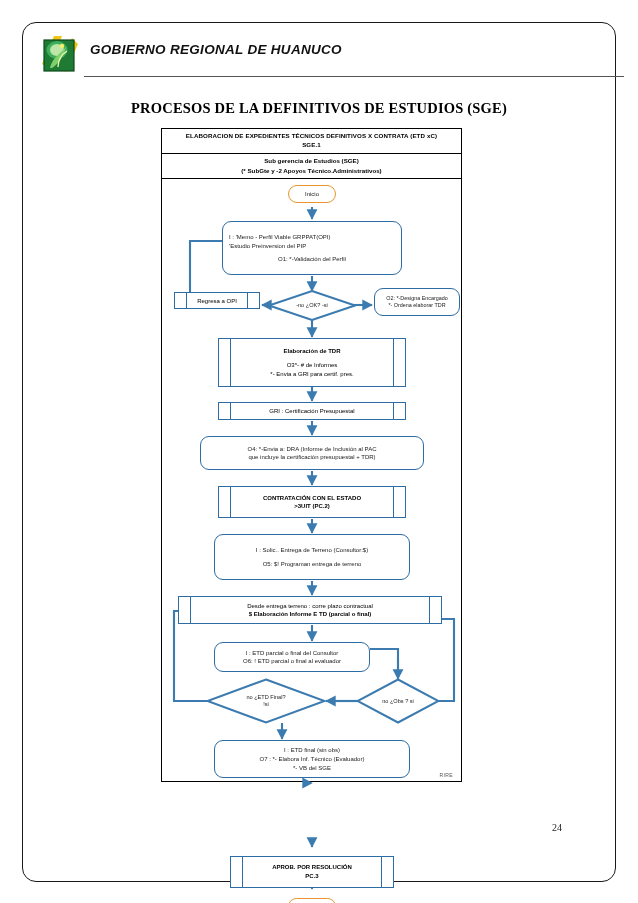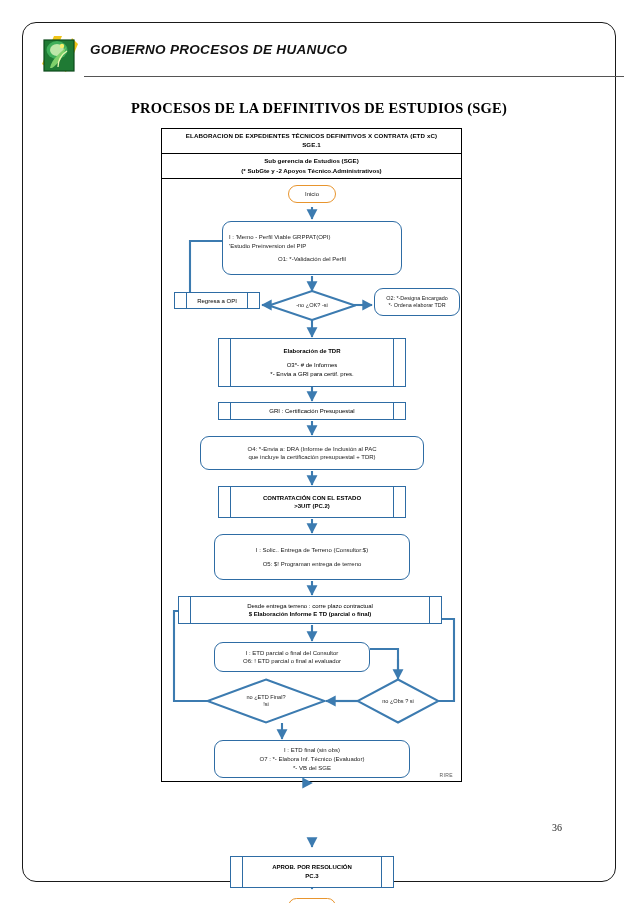--- a/index.html
+++ b/index.html
@@ -171,21 +171,21 @@
     <svg class="logo" viewBox="0 0 44 44">
       <path d="M4 30 L16 2 L24 2 L10 34 Z" fill="#f0c419"></path>
       <path d="M22 34 L34 4 L40 10 L28 38 Z" fill="#f0c419"></path>
       <rect x="6" y="6" width="30" height="31" fill="#1f7a34" stroke="#0d4a1c" stroke-width="1.2"></rect>
       <ellipse cx="19" cy="16" rx="10.5" ry="9" fill="#3fae5a"></ellipse>
       <ellipse cx="19" cy="16" rx="7" ry="6" fill="#bde6a8"></ellipse>
       <path d="M12 34 C14 24, 22 20, 28 13 C25 24, 20 30, 14 34 Z" fill="#7fd06a"></path>
       <path d="M20 33 C20 26, 23 21, 29 17" stroke="#eaf7b0" stroke-width="1.3" fill="none"></path>
       <circle cx="24" cy="12" r="2.2" fill="#f5f06a"></circle>
     </svg>
-    <div class="header-title">GOBIERNO PROCESOS DE HUANUCO</div>
+    <div class="header-title">GOBIERNO REGIONAL DE HUANUCO</div>
     <div class="header-rule"></div>
   </div>
 
   <div class="page-title">PROCESOS DE LA DEFINITIVOS DE ESTUDIOS (SGE)</div>
 
   <div class="chart-frame">
 
     <div class="band b1">
       <div>ELABORACION DE EXPEDIENTES TÉCNICOS  DEFINITIVOS X CONTRATA (ETD  xC)</div>
       <div>SGE.1</div>
@@ -362,15 +362,15 @@
         </div>
       </div>
       <div class="node term" style="left:126px; top:51px; width:48px; height:17px; position:absolute;">
         <div class="n-line">Fin</div>
       </div>
     </div>
 
     <div class="rire">RIRE</div>
   </div>
 
-  <div class="page-number">36</div>
+  <div class="page-number">24</div>
 
 </div>
 
 </body></html>

